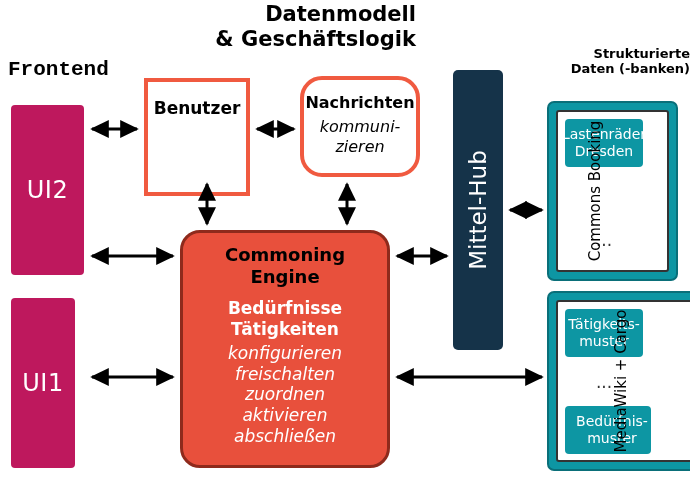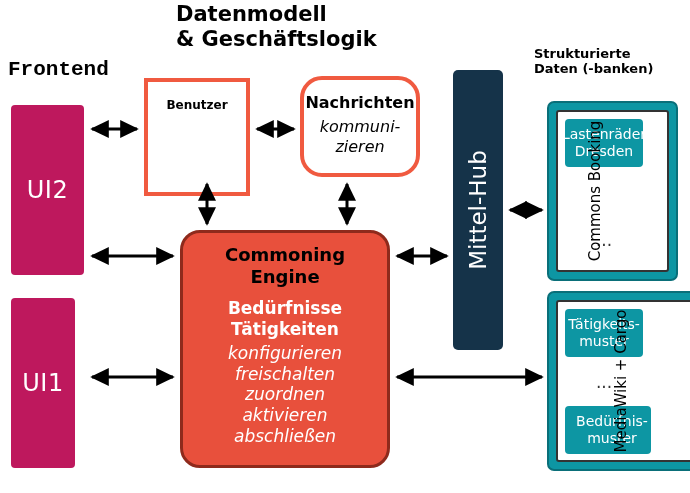--- a/index.html
+++ b/index.html
@@ -11,21 +11,21 @@
     border-radius:14px;
     overflow:hidden;
   }
   .abs{position:absolute;box-sizing:border-box;}
 
   
   .heading{
     font-weight:bold;
     color:#000000;
     line-height:1.18;
-    text-align:left;
+    text-align:right;
     white-space:pre-line;
   }
   #hdr-datenmodell{left:176px;top:2px;width:240px;font-size:21px;}
   #hdr-frontend{left:8px;top:58px;width:120px;font-size:21px;text-align:left;font-family:Liberation Mono, monospace;}
   #hdr-strukturierte{left:534px;top:46px;width:156px;font-size:13px;}
 
   
   .ui-block{
     background:#be185d;
     border-radius:4px;
@@ -39,21 +39,21 @@
   .dm-box{
     background:#ffffff;
     border:4px solid #F05A40;
     text-align:center;
     color:#000000;
   }
   #benutzer{
     left:144px;top:78px;width:106px;height:118px;
     border-radius:0;
     padding-top:16px;
-    font-size:12px;font-weight:bold;
+    font-size:17px;font-weight:bold;
   }
   #nachrichten{
     left:300px;top:76px;width:120px;height:101px;
     border-radius:22px;
     padding-top:13px;
   }
   #nachrichten .t1{font-size:16px;font-weight:bold;display:block;}
   #nachrichten .t2{font-size:16px;font-style:italic;display:block;line-height:1.25;margin-top:5px;white-space:pre-line;}
 
   

